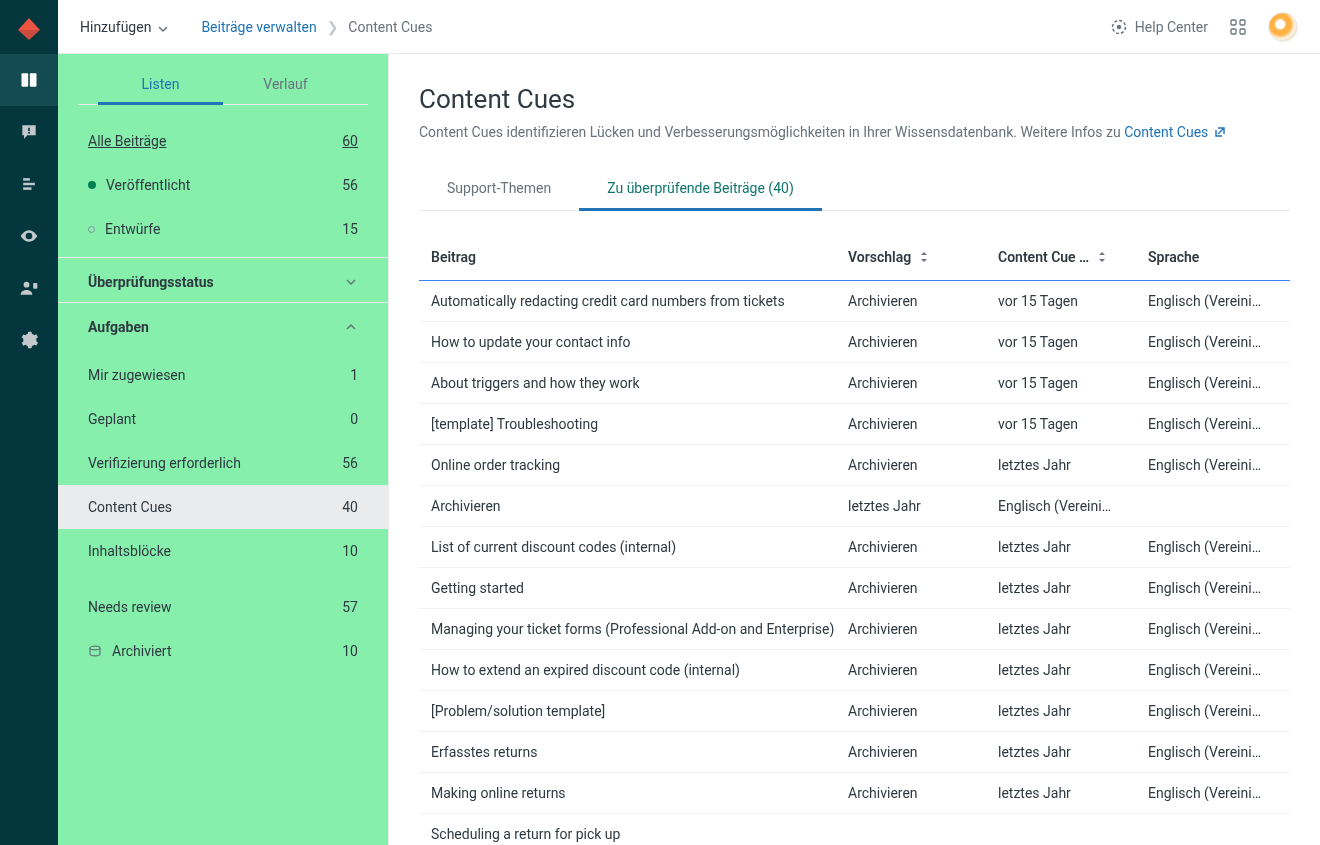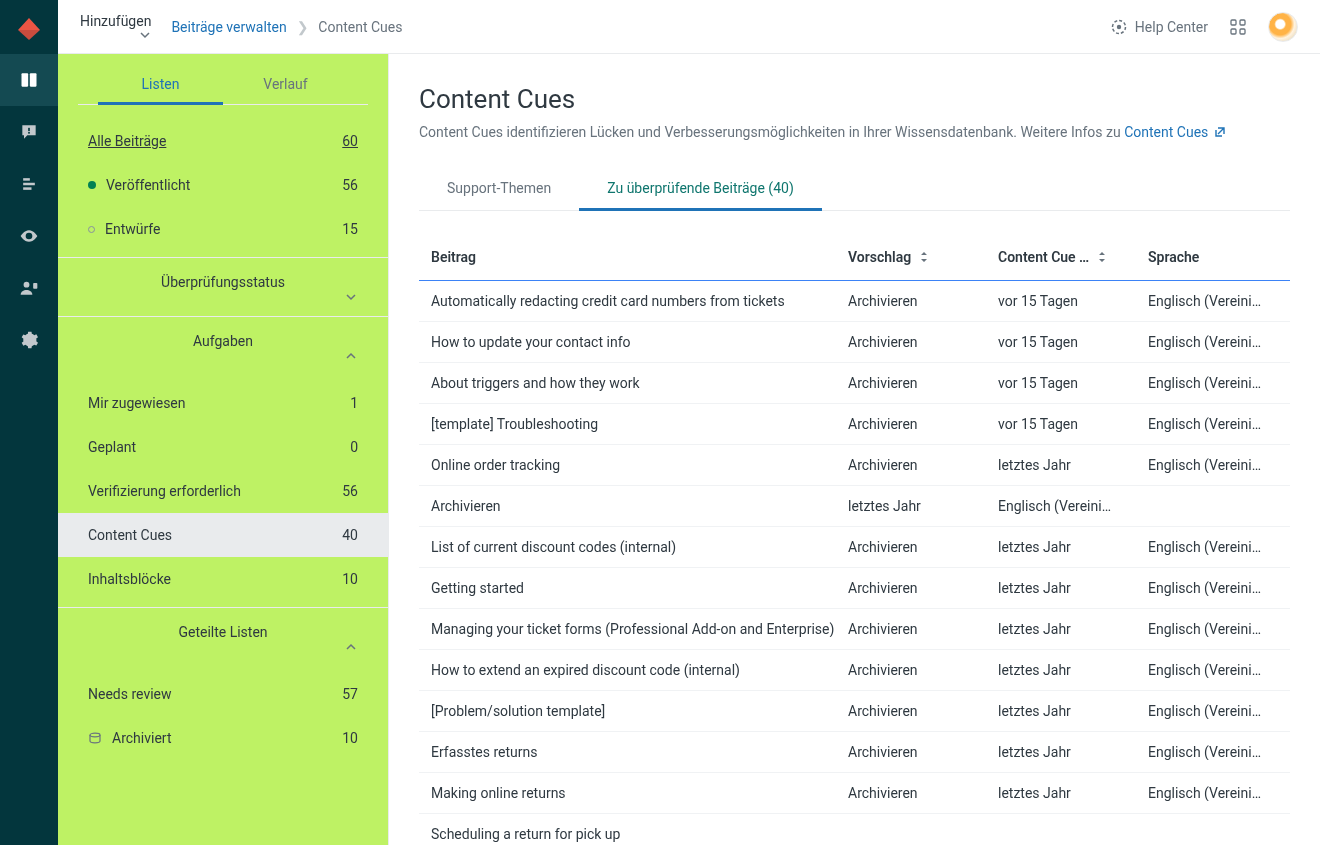--- a/index.html
+++ b/index.html
@@ -50,25 +50,24 @@
     background: #fff;
     display: flex;
     align-items: center;
     padding: 0 22px 0 22px;
   }
   .topbar .add-btn {
     display: flex; align-items: flex-end;
     color: #2f3941;
     font-size: 14px;
     cursor: pointer;
-    flex-direction: column;
   }
   .topbar .add-btn svg { width: 12px; height: 12px; margin-left: 6px; }
   .breadcrumb {
-    margin-left: 20px;
+    margin-left: 32px;
     display: flex; align-items: center;
     font-size: 14px;
     text-align: right;
   }
   .breadcrumb .bc-link { color: #1f73b7; cursor: pointer; }
   .breadcrumb .bc-sep { margin: 0 10px; color: #c2c8cc; }
   .breadcrumb .bc-current { color: #68737d; }
   .topbar-right {
     margin-left: auto;
     display: flex; align-items: center; gap: 22px;
@@ -86,21 +85,21 @@
   }
 
   
   .sidebar {
     position: absolute;
     top: 54px;
     left: 58px;
     width: 331px;
     bottom: 0;
     border-right: 1px solid #e9ebed;
-    background: #bef264;
+    background: #86efac;
     overflow-y: auto;
     padding-top: 12px;
   }
   .sidebar-tabs {
     display: flex;
     padding: 0 20px;
     border-bottom: 1px solid #e9ebed;
     margin: 0 20px;
   }
   .sidebar-tab {
@@ -142,25 +141,24 @@
     border: 1.5px solid #87929d; background: transparent;
     width: 7px; height: 7px;
   }
   .sb-row.selected {
     background: #e9ebed;
   }
   .sb-header {
     display: flex;
     align-items: center;
     padding: 16px 30px 12px 30px;
-    font-weight: 400;
+    font-weight: 700;
     color: #2f3941;
     cursor: pointer;
     border-top: 1px solid #e9ebed;
-    flex-direction: column;
   }
   .sb-header svg { margin-left: auto; width: 14px; height: 14px; color: #68737d; }
   .sb-archive-icon {
     width: 14px; height: 14px; margin-right: 10px;
     display:inline-flex; align-items:center; justify-content:center;
     color:#68737d;
   }
 
   
   .main {
@@ -366,26 +364,20 @@
     <div class="sb-row selected">
       <span>Content Cues</span>
       <span class="count">40</span>
     </div>
     <div class="sb-row">
       <span>Inhaltsblöcke</span>
       <span class="count">10</span>
     </div>
   </div>
 
-  <div class="sb-header">
-    <span>Geteilte Listen</span>
-    <svg viewBox="0 0 14 14">
-        <path d="M3 9l4-4 4 4" stroke="#68737d" stroke-width="1.5" fill="none"></path>
-      </svg>
-  </div>
   <div class="sb-section">
     <div class="sb-row">
       <span>Needs review</span>
       <span class="count">57</span>
     </div>
     <div class="sb-row">
       <span class="sb-archive-icon">
         <svg viewBox="0 0 14 14" width="14" height="14">
             <ellipse cx="7" cy="4" rx="5" ry="1.8" fill="none" stroke="#68737d" stroke-width="1.2"></ellipse>
             <path d="M2 4v6c0 1 2.3 1.8 5 1.8s5-.8 5-1.8V4" fill="none" stroke="#68737d" stroke-width="1.2"></path>

